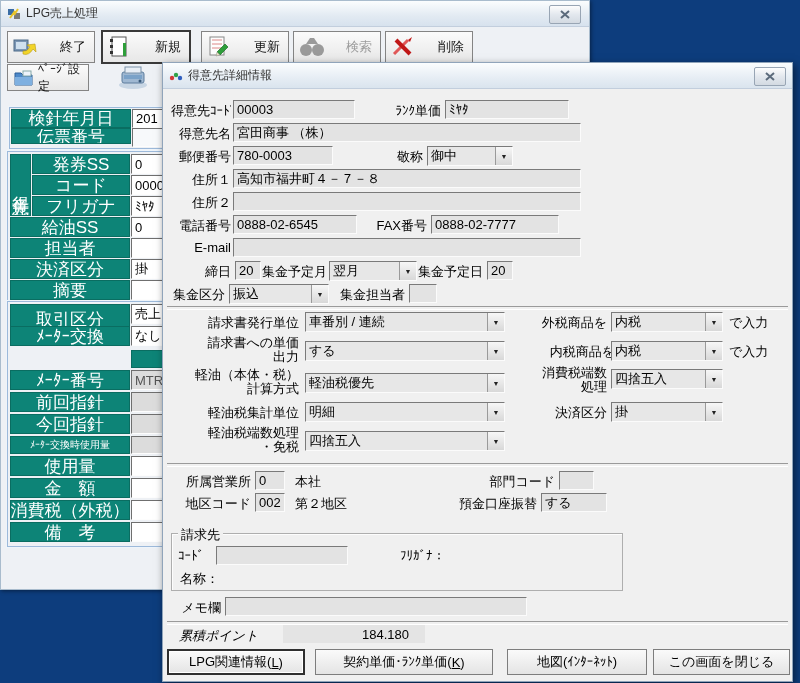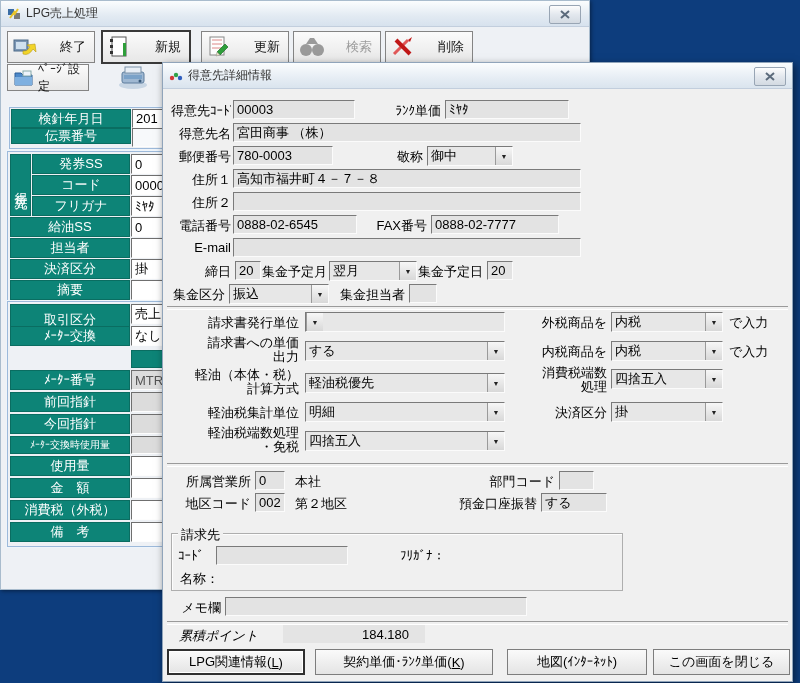--- a/index.html
+++ b/index.html
@@ -25,21 +25,21 @@
     border:1px solid #848484;display:flex;align-items:center;justify-content:space-between;
     padding:0 8px 0 5px;font-size:13px;color:#111;box-sizing:border-box;}
   .tbtn.default{border:2px solid #3a3a3a;}
   .tbtn.disabled{color:#9b9b9b;}
   .sbtn{position:absolute;background:linear-gradient(#fbfbfb,#e7e7e7);
     border:1px solid #848484;display:flex;align-items:center;gap:4px;
     padding:0 6px;font-size:12px;color:#111;box-sizing:border-box;}
   
   .tl{background:#0d8477;border:1px solid #0a6d61;color:#fff;
     display:flex;align-items:center;justify-content:center;
-    font-size:13px;white-space:nowrap;overflow:hidden;box-sizing:border-box;}
+    font-size:17px;white-space:nowrap;overflow:hidden;box-sizing:border-box;}
   .sec{position:absolute;border:1px solid #9cb9da;outline:1px solid #eef4fa;box-sizing:border-box;}
   .val{position:absolute;background:#fff;border:1px solid #6f6f6f;border-bottom-color:#fdfdfd;border-right-color:#fdfdfd;
     font-size:13px;color:#000;display:flex;align-items:center;padding:0 3px;
     white-space:nowrap;overflow:hidden;box-sizing:border-box;}
   .val.gray{background:#dcdcdc;color:#555;}
   
   .lbl{position:absolute;font-size:13px;color:#000;white-space:nowrap;overflow:hidden;
     text-align:right;box-sizing:border-box;}
   .lbl.left{text-align:left;}
   .inp{position:absolute;height:19px;background:#e3e3e3;
@@ -277,20 +277,21 @@
     <span class="cv">振込</span>
     <span class="ca">▼</span>
   </div>
   <div class="lbl" style="left:172px;top:223px;width:70px;">集金担当者</div>
   <div class="inp" style="left:246px;top:221px;width:28px;"></div>
 
   <div class="sep" style="left:4px;top:243px;width:621px;"></div>
 
   <div class="lbl" style="left:8px;top:251px;width:128px;">請求書発行単位</div>
   <div class="combo" style="left:142px;top:249px;width:200px;">
+    <span class="cv">車番別 / 連続</span>
     <span class="ca">▼</span>
   </div>
 
   <div class="lbl" style="left:8px;top:271px;width:128px;">請求書への単価</div>
   <div class="lbl" style="left:8px;top:285px;width:128px;">出力</div>
   <div class="combo" style="left:142px;top:278px;width:200px;">
     <span class="cv">する</span>
     <span class="ca">▼</span>
   </div>
 
@@ -314,21 +315,21 @@
     <span class="ca">▼</span>
   </div>
 
   <div class="lbl" style="left:362px;top:251px;width:82px;">外税商品を</div>
   <div class="combo" style="left:448px;top:249px;width:112px;">
     <span class="cv">内税</span>
     <span class="ca">▼</span>
   </div>
   <div class="txt" style="left:566px;top:251px;">で入力</div>
 
-  <div class="lbl" style="left:362px;top:280px;width:82px;">内税商品を</div>
+  <div class="lbl" style="left:370px;top:280px;width:82px;">内税商品を</div>
   <div class="combo" style="left:448px;top:278px;width:112px;">
     <span class="cv">内税</span>
     <span class="ca">▼</span>
   </div>
   <div class="txt" style="left:566px;top:280px;">で入力</div>
 
   <div class="lbl" style="left:362px;top:301px;width:82px;">消費税端数</div>
   <div class="lbl" style="left:362px;top:315px;width:82px;">処理</div>
   <div class="combo" style="left:448px;top:306px;width:112px;">
     <span class="cv">四捨五入</span>

